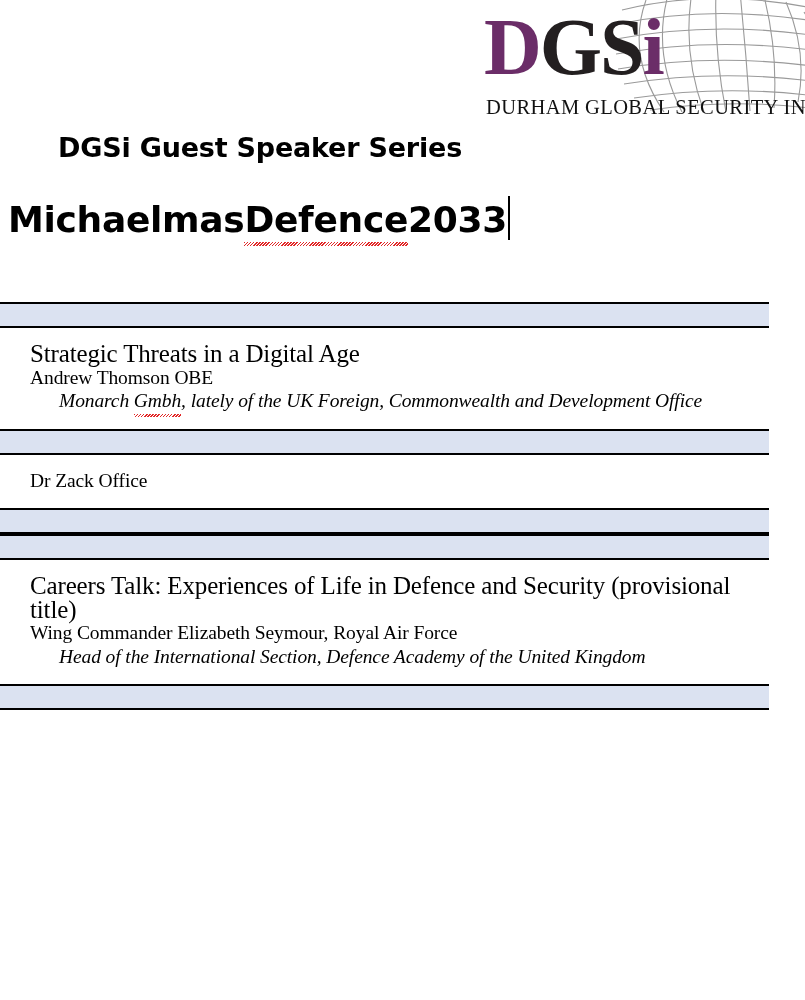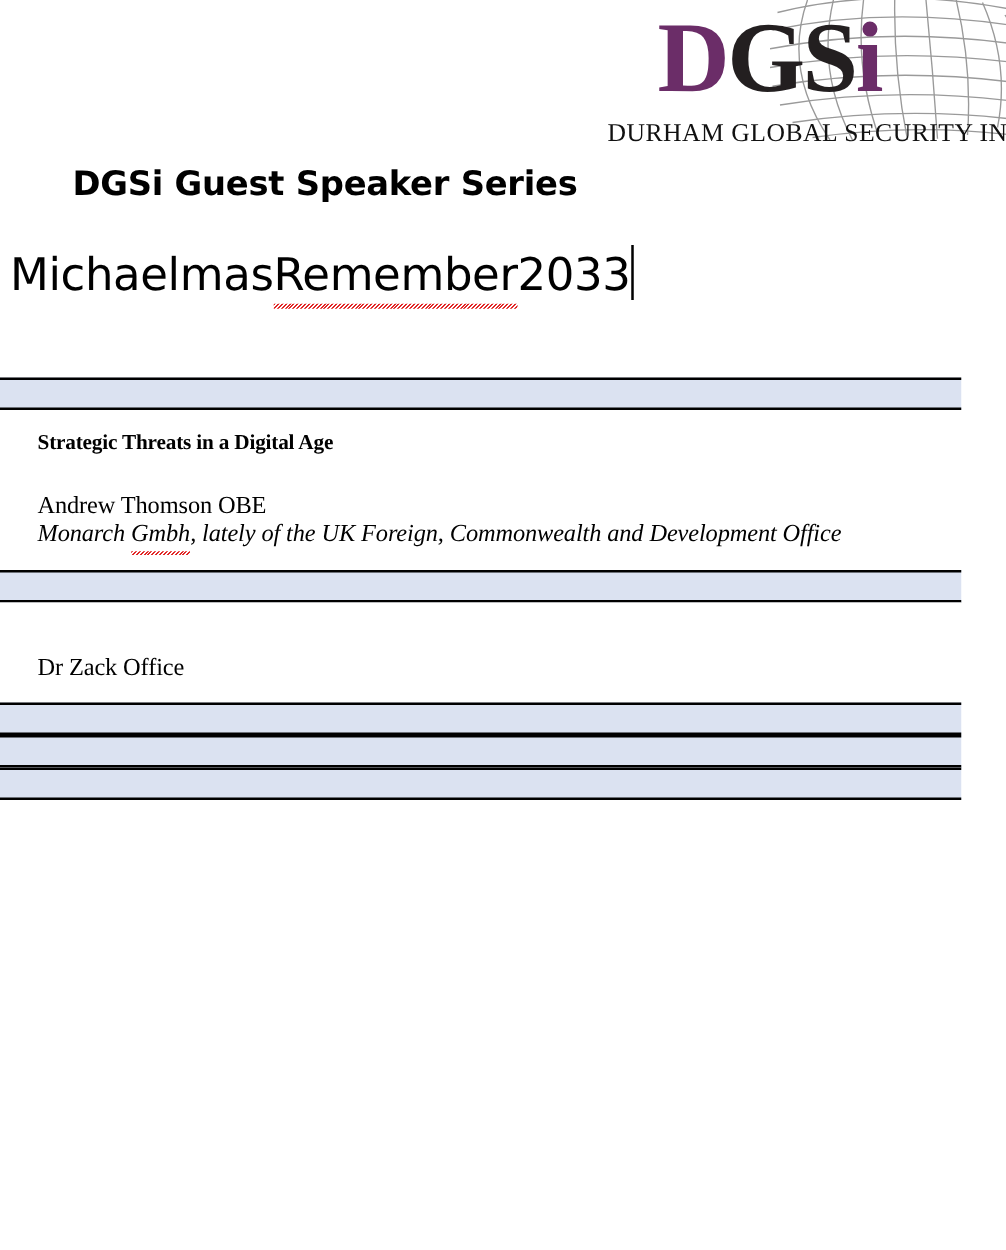--- a/index.html
+++ b/index.html
@@ -36,21 +36,20 @@
   .logo-word {
     position: absolute;
     top: 3px;
     left: 6px;
     font-family: "Liberation Serif", serif;
     font-weight: bold;
     font-size: 80px;
     line-height: 88px;
     letter-spacing: -2px;
     white-space: nowrap;
-    margin-left: 42px;
   }
   .logo-d { color: #6B2D68; }
   .logo-gs { color: #231F20; }
   .logo-i { color: #6B2D68; }
   .logo-sub {
     position: absolute;
     top: 96px;
     left: 8px;
     font-family: "Liberation Serif", serif;
     font-size: 20.5px;
@@ -70,21 +69,21 @@
     font-size: 27px;
     line-height: 32px;
     letter-spacing: -0.2px;
     white-space: nowrap;
   }
   .termcard-heading {
     position: absolute;
     top: 188px;
     left: 8px;
     font-family: "DejaVu Sans", sans-serif;
-    font-weight: normal;
+    font-weight: bold;
     font-size: 36px;
     line-height: 42px;
     letter-spacing: -0.3px;
     white-space: nowrap;
     display: flex;
     align-items: baseline;
   }
   .misspelled {
     position: relative;
     display: inline-block;
@@ -131,39 +130,39 @@
     border-bottom: 2.5px solid #000000;
     height: 22px;
     box-sizing: content-box;
   }
   .entry {
     padding: 14px 0 16px 30px;
     background: #ffffff;
   }
   .entry-title {
     font-family: "Liberation Serif", serif;
-    font-weight: bold;
-    font-size: 17px;
+    font-weight: normal;
+    font-size: 25px;
     line-height: 23.5px;
     letter-spacing: -0.15px;
   }
   .entry-speaker {
     font-family: "Liberation Serif", serif;
     font-size: 19.5px;
     line-height: 23.5px;
     letter-spacing: -0.1px;
-    margin-top: 27px;
   }
   .entry-affiliation {
     font-family: "Liberation Serif", serif;
     font-style: italic;
     font-size: 19.5px;
     line-height: 23.5px;
     letter-spacing: -0.1px;
     max-width: 730px;
+    margin-left: 29px;
   }
 </style>
 </head>
 <body>
 
 <div class="logo-block">
   <svg class="logo-globe" viewBox="0 0 210 118" preserveAspectRatio="none">
     <g fill="none" stroke="#9A9A9A" stroke-width="1.1">
 
       <path d="M6 16 Q 95 -6 196 14"></path>
@@ -188,21 +187,21 @@
 
   <div class="logo-word"><span class="logo-d">D</span><span class="logo-gs">GS</span><span class="logo-i">i</span></div>
 
   <div class="logo-sub">DURHAM GLOBAL SECURITY INSTITUTE</div>
 </div>
 
 <div class="series-heading">DGSi Guest Speaker Series</div>
 
 <div class="termcard-heading">
     <span>Michaelmas </span>
-    <span class="misspelled">Remember</span>
+    <span class="misspelled">Defence</span>
     <span> 2033</span>
     <span class="caret"></span>
   </div>
 
 <div class="termcard-table">
 
   <div class="band"></div>
 
   <div class="entry">
     <div class="entry-title">Strategic Threats in a Digital Age</div>
@@ -214,16 +213,21 @@
 
   <div class="entry">
     <div class="entry-speaker">Dr Zack Office</div>
   </div>
 
   <div class="band"></div>
 
 
   <div class="band"></div>
 
+  <div class="entry">
+    <div class="entry-title">Careers Talk: Experiences of Life in Defence and Security (provisional title)</div>
+    <div class="entry-speaker">Wing Commander Elizabeth Seymour, Royal Air Force</div>
+    <div class="entry-affiliation">Head of the International Section, Defence Academy of the United Kingdom</div>
+  </div>
 
   <div class="band"></div>
 
 </div>
 
 </body></html>

